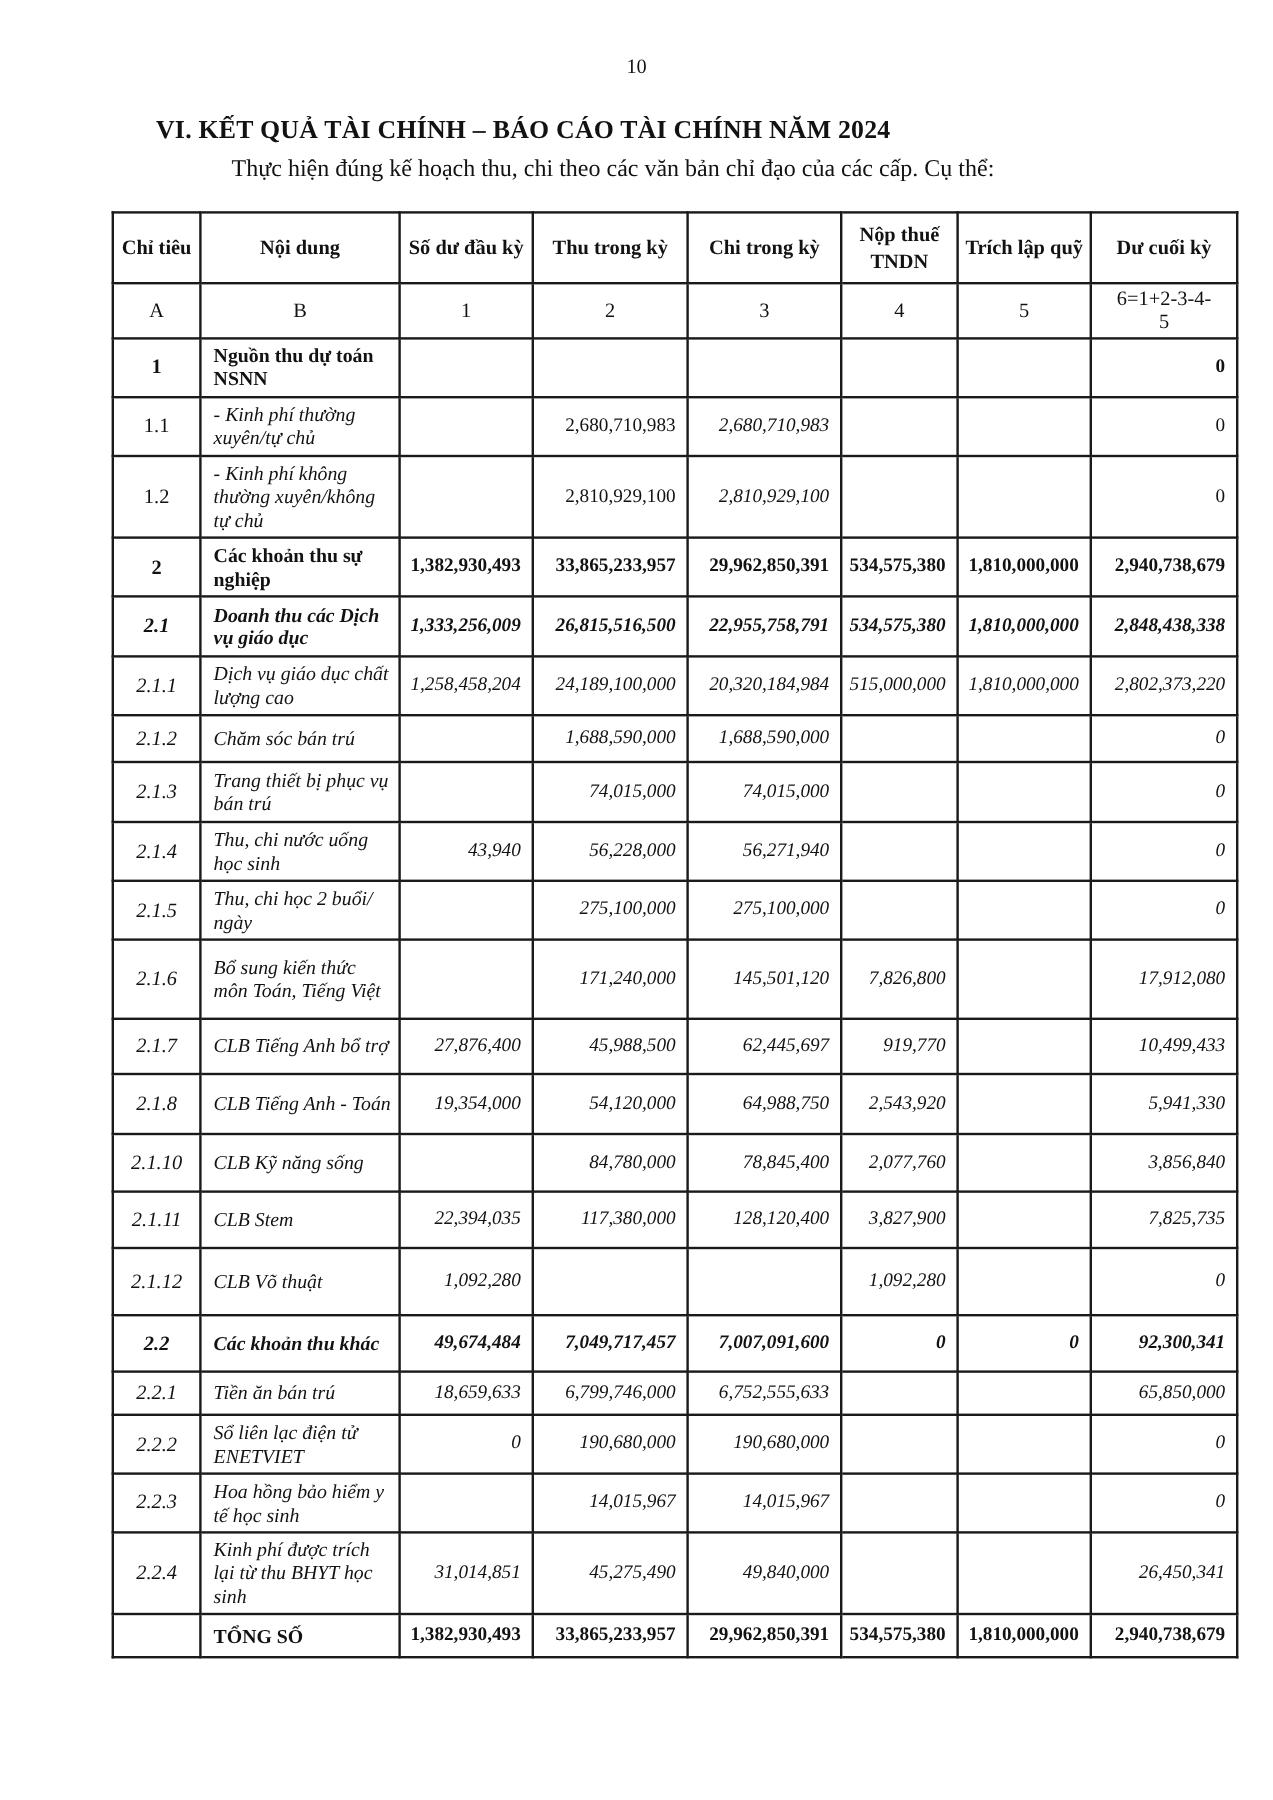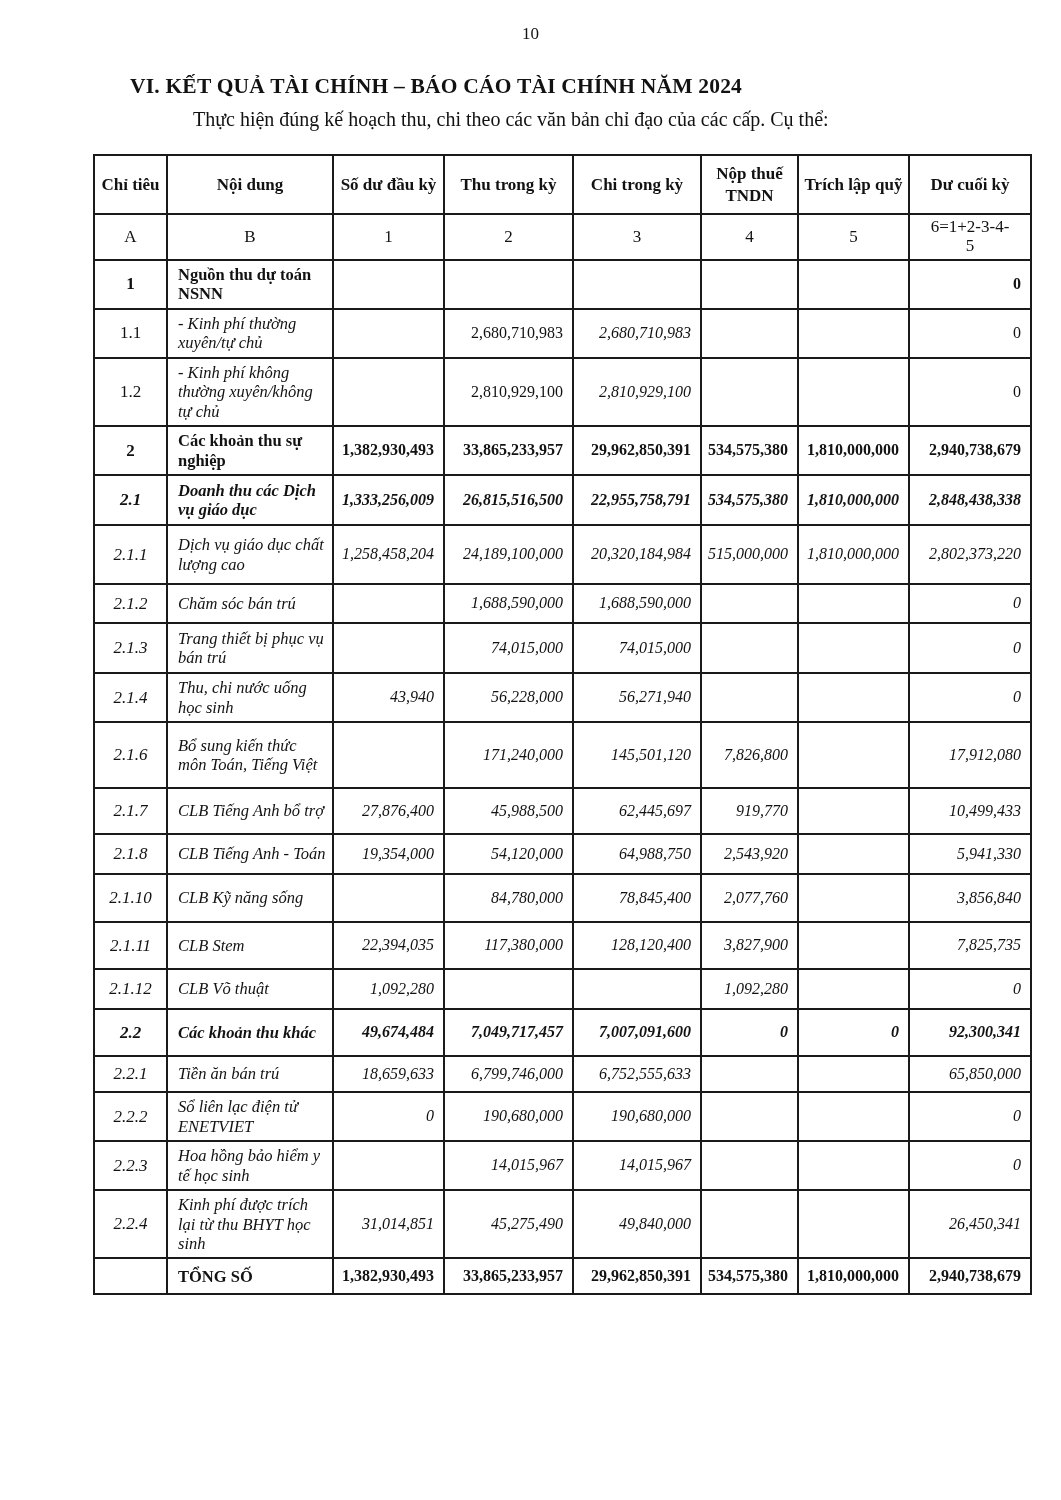--- a/index.html
+++ b/index.html
@@ -7,21 +7,21 @@
     position:relative;
     width:1061px;
     min-height:1500px;
     margin:0 auto;
     background:#ffffff;
     color:#121212;
     font-family:"Liberation Serif","DejaVu Serif",serif;
     box-sizing:border-box;
   }
   .page-number{
-    padding-top:24px;
+    padding-top:46px;
     text-align:center;
     font-size:17px;
     font-family:Liberation Serif, serif;
   }
   .title{
     margin:30px 30px 0 130px;
     font-size:21.5px;
     font-weight:700;
     letter-spacing:.2px;
   }
@@ -158,21 +158,21 @@
         <tr style="height: 50px;">
           <td class="code bi">2.1</td>
           <td class="label bi">Doanh thu các Dịch vụ giáo dục</td>
           <td class="num bi">1,333,256,009</td>
           <td class="num bi">26,815,516,500</td>
           <td class="num bi">22,955,758,791</td>
           <td class="num bi">534,575,380</td>
           <td class="num bi">1,810,000,000</td>
           <td class="num bi">2,848,438,338</td>
         </tr>
-        <tr style="height: 59px; margin-left: 28px;">
+        <tr style="height: 49px; margin-left: 28px;">
           <td class="code i">2.1.1</td>
           <td class="label i">Dịch vụ giáo dục chất lượng cao</td>
           <td class="num i">1,258,458,204</td>
           <td class="num i">24,189,100,000</td>
           <td class="num i">20,320,184,984</td>
           <td class="num i">515,000,000</td>
           <td class="num i">1,810,000,000</td>
           <td class="num i">2,802,373,220</td>
         </tr>
         <tr style="height: 39px;">
@@ -198,41 +198,51 @@
         <tr style="height: 45px;">
           <td class="code i">2.1.4</td>
           <td class="label i">Thu, chi nước uống học sinh</td>
           <td class="num i">43,940</td>
           <td class="num i">56,228,000</td>
           <td class="num i">56,271,940</td>
           <td class="num"></td>
           <td class="num"></td>
           <td class="num i">0</td>
         </tr>
+        <tr style="height: 45px;">
+          <td class="code i">2.1.5</td>
+          <td class="label i">Thu, chi học 2 buổi/ ngày</td>
+          <td class="num"></td>
+          <td class="num i">275,100,000</td>
+          <td class="num i">275,100,000</td>
+          <td class="num"></td>
+          <td class="num"></td>
+          <td class="num i">0</td>
+        </tr>
         <tr style="height: 66px; margin-left: 12px;">
           <td class="code i">2.1.6</td>
           <td class="label i">Bổ sung kiến thức môn Toán, Tiếng Việt</td>
           <td class="num"></td>
           <td class="num i">171,240,000</td>
           <td class="num i">145,501,120</td>
           <td class="num i">7,826,800</td>
           <td class="num"></td>
           <td class="num i">17,912,080</td>
         </tr>
         <tr style="height: 46px;">
           <td class="code i">2.1.7</td>
           <td class="label i">CLB Tiếng Anh bổ trợ</td>
           <td class="num i">27,876,400</td>
           <td class="num i">45,988,500</td>
           <td class="num i">62,445,697</td>
           <td class="num i">919,770</td>
           <td class="num"></td>
           <td class="num i">10,499,433</td>
         </tr>
-        <tr style="height: 40px;">
+        <tr style="height: 50px;">
           <td class="code i">2.1.8</td>
           <td class="label i">CLB Tiếng Anh - Toán</td>
           <td class="num i">19,354,000</td>
           <td class="num i">54,120,000</td>
           <td class="num i">64,988,750</td>
           <td class="num i">2,543,920</td>
           <td class="num"></td>
           <td class="num i">5,941,330</td>
         </tr>
         <tr style="height: 48px;">
@@ -248,21 +258,21 @@
         <tr style="height: 47px;">
           <td class="code i">2.1.11</td>
           <td class="label i">CLB Stem</td>
           <td class="num i">22,394,035</td>
           <td class="num i">117,380,000</td>
           <td class="num i">128,120,400</td>
           <td class="num i">3,827,900</td>
           <td class="num"></td>
           <td class="num i">7,825,735</td>
         </tr>
-        <tr style="height: 40px; padding-left: 36px;">
+        <tr style="height: 56px; padding-left: 36px;">
           <td class="code i">2.1.12</td>
           <td class="label i">CLB Võ thuật</td>
           <td class="num i">1,092,280</td>
           <td class="num"></td>
           <td class="num"></td>
           <td class="num i">1,092,280</td>
           <td class="num"></td>
           <td class="num i">0</td>
         </tr>
         <tr style="height: 47px;">

